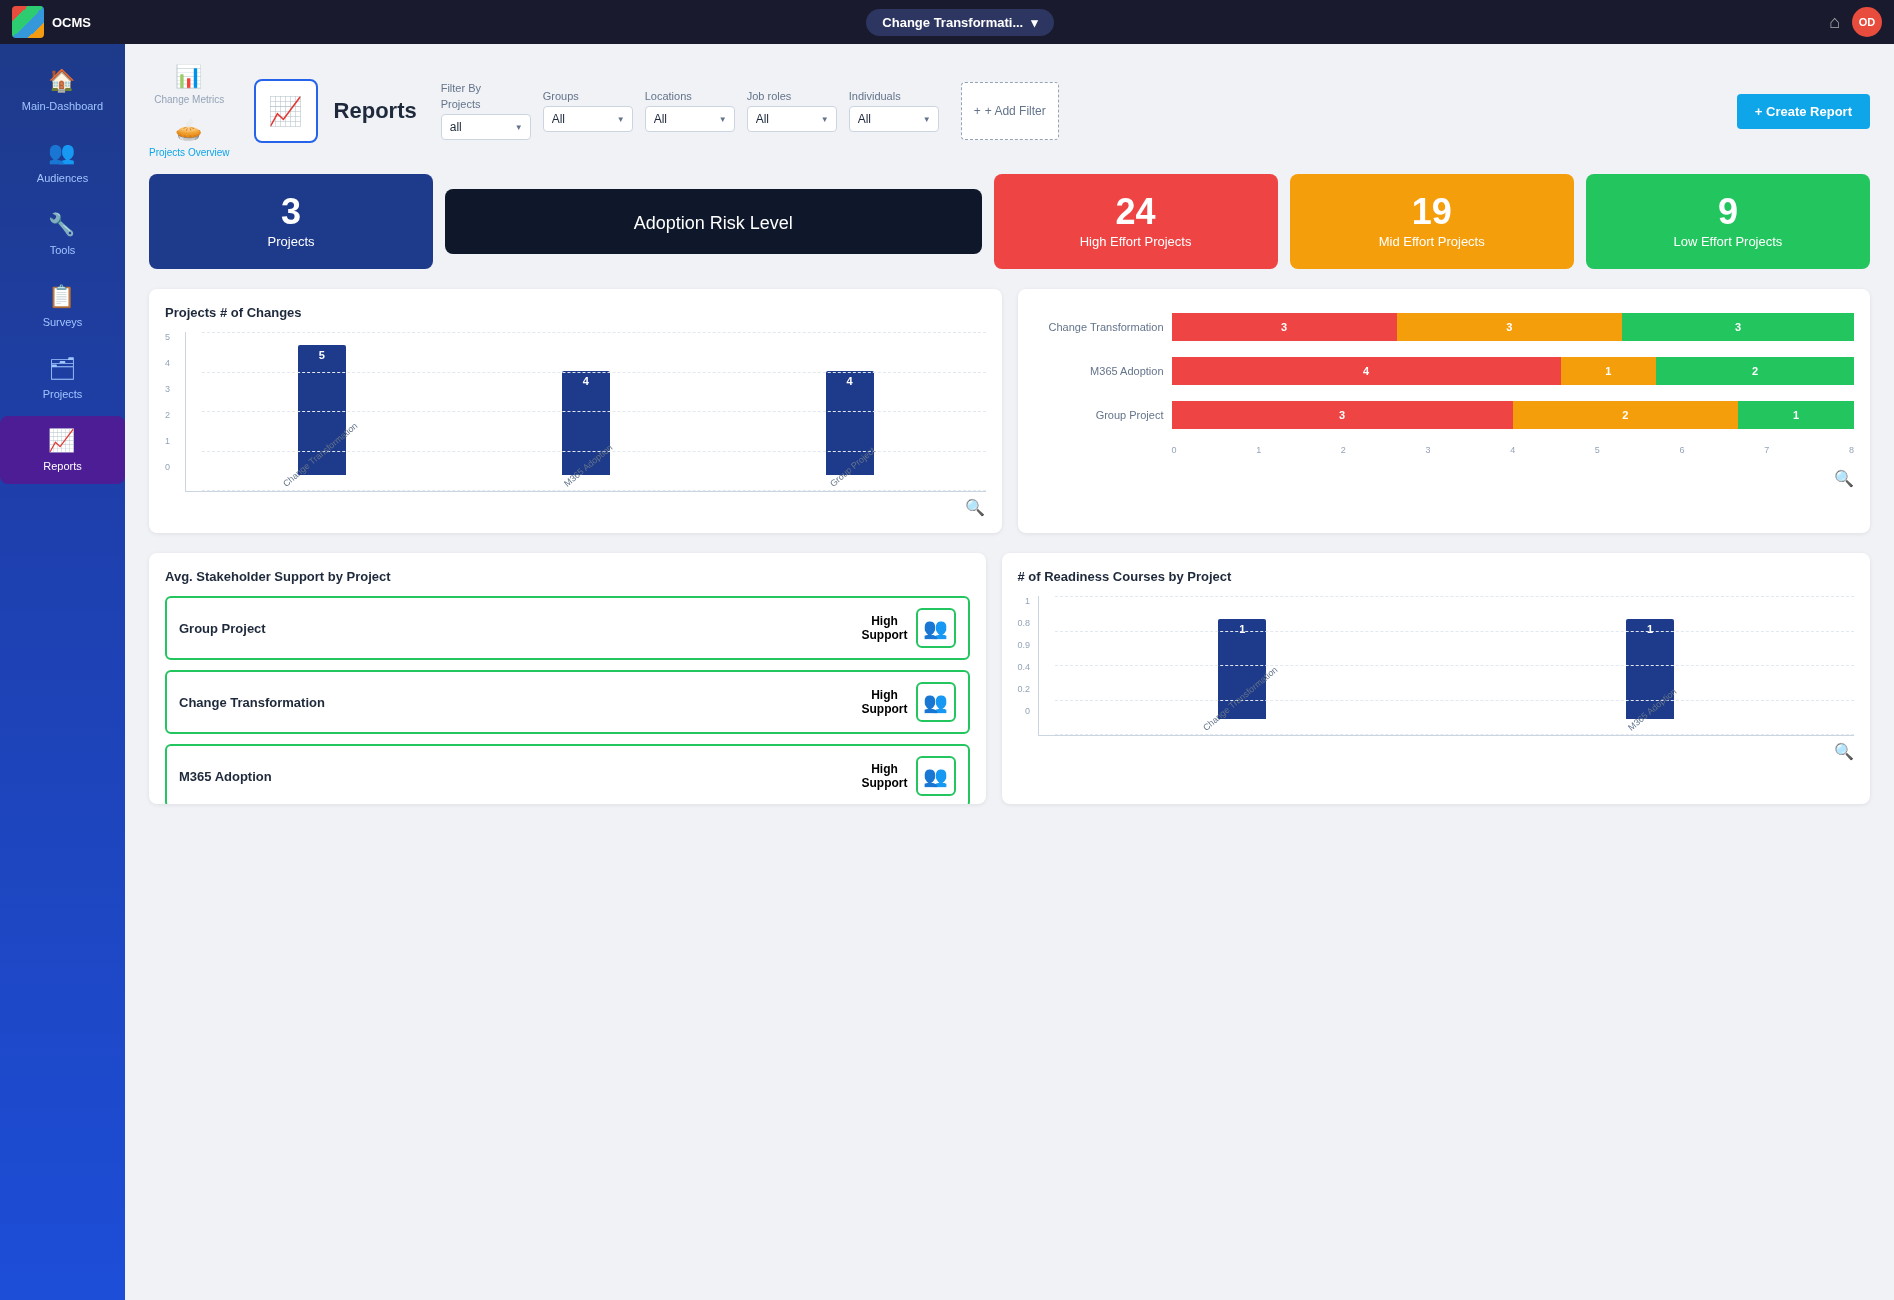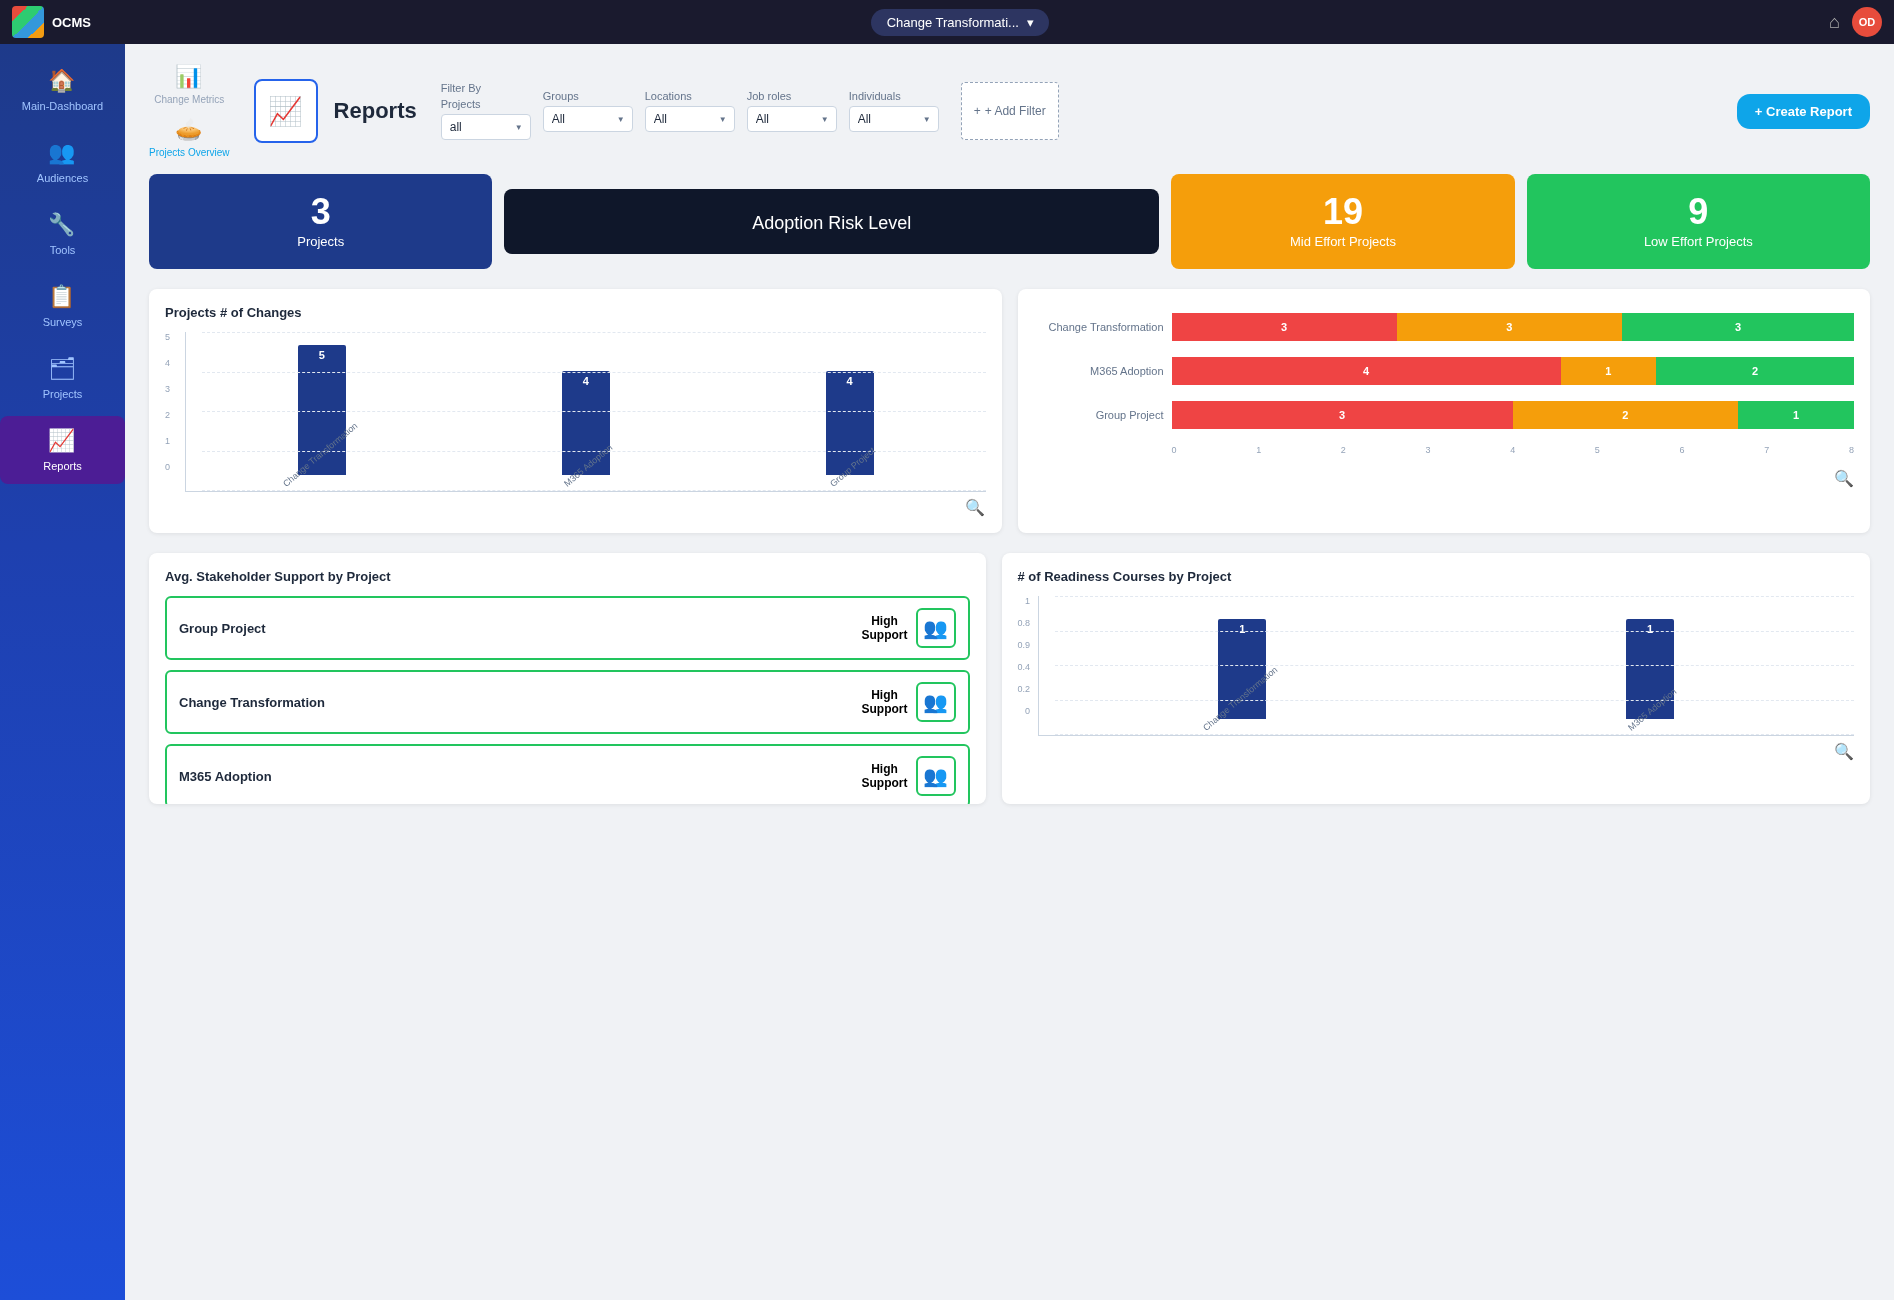--- a/index.html
+++ b/index.html
@@ -34,20 +34,21 @@
       background: #2d3561;
       border: none;
       color: white;
       padding: 6px 16px;
       border-radius: 20px;
       font-size: 13px;
       cursor: pointer;
       display: flex;
       align-items: center;
       gap: 8px;
+      font-weight: bold;
     }
     .topbar-right { display: flex; align-items: center; gap: 12px; }
     .topbar-home-icon { color: #aaa; font-size: 18px; cursor: pointer; }
     .avatar {
       width: 30px; height: 30px;
       background: #e74c3c;
       border-radius: 50%;
       display: flex; align-items: center; justify-content: center;
       color: white; font-size: 11px; font-weight: bold;
       cursor: pointer;
@@ -118,21 +119,21 @@
       display: flex; align-items: center; justify-content: center;
       background: white;
     }
     .reports-title { font-size: 22px; font-weight: 600; color: #1e293b; }
 
     .create-report-btn {
       background: #0ea5e9;
       color: white;
       border: none;
       padding: 10px 18px;
-      border-radius: 13px;
+      border-radius: 4px;
       font-size: 13px;
       font-weight: 600;
       cursor: pointer;
       display: flex; align-items: center; gap: 6px;
     }
     .filter-group { display: flex; flex-direction: column; gap: 4px; }
     .filter-label { font-size: 11px; color: #64748b; font-weight: 500; }
     .filter-select {
       background: white;
       border: 1px solid #cbd5e1;
@@ -438,20 +439,24 @@
     </div>
 
     <div class="metrics-row">
       <div class="metric-card card-blue">
         <span class="metric-number">3</span>
         <span class="metric-label">Projects</span>
       </div>
       <div class="metric-card card-cyan" style="flex:2;">
         <span class="metric-label" style="font-size:18px;">Adoption Risk Level</span>
       </div>
+      <div class="metric-card card-red">
+        <span class="metric-number">24</span>
+        <span class="metric-label">High Effort Projects</span>
+      </div>
       <div class="metric-card card-orange">
         <span class="metric-number">19</span>
         <span class="metric-label">Mid Effort Projects</span>
       </div>
       <div class="metric-card card-green">
         <span class="metric-number">9</span>
         <span class="metric-label">Low Effort Projects</span>
       </div>
     </div>
 

